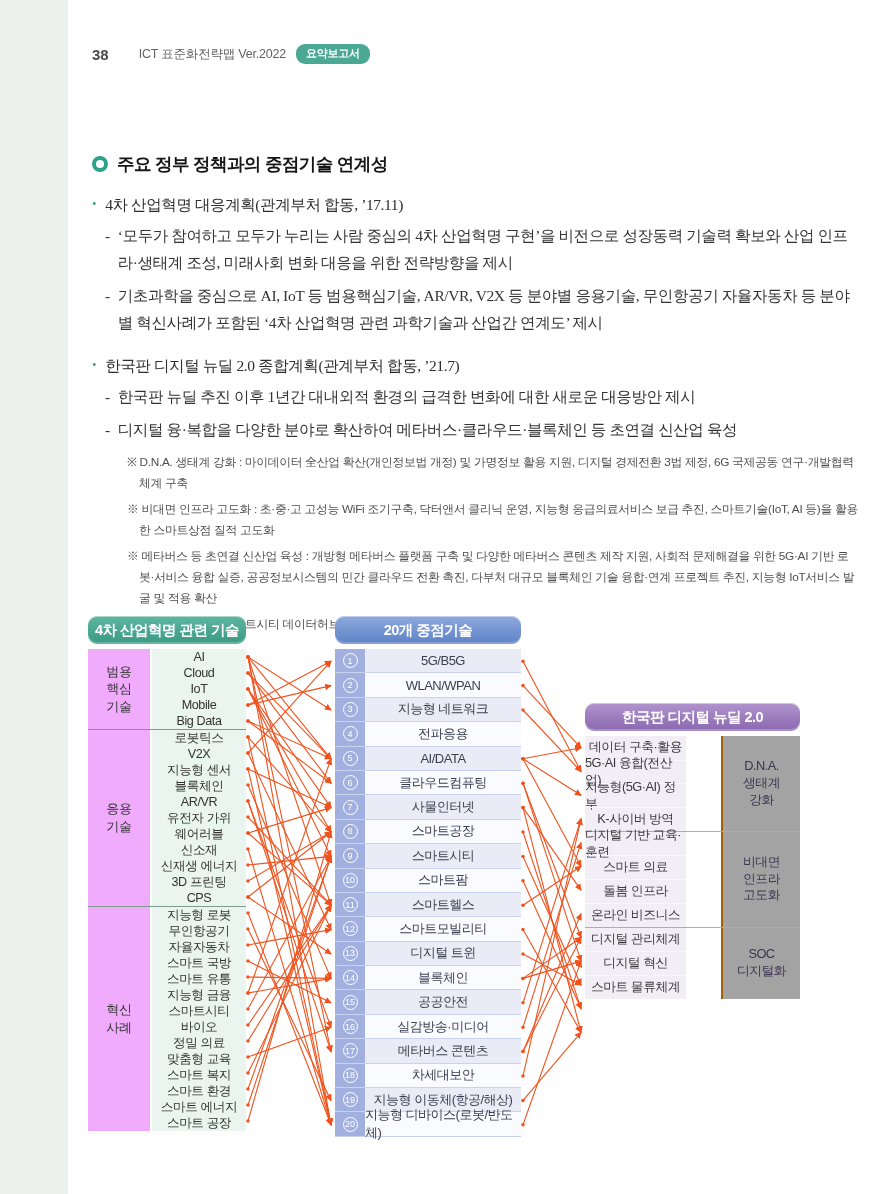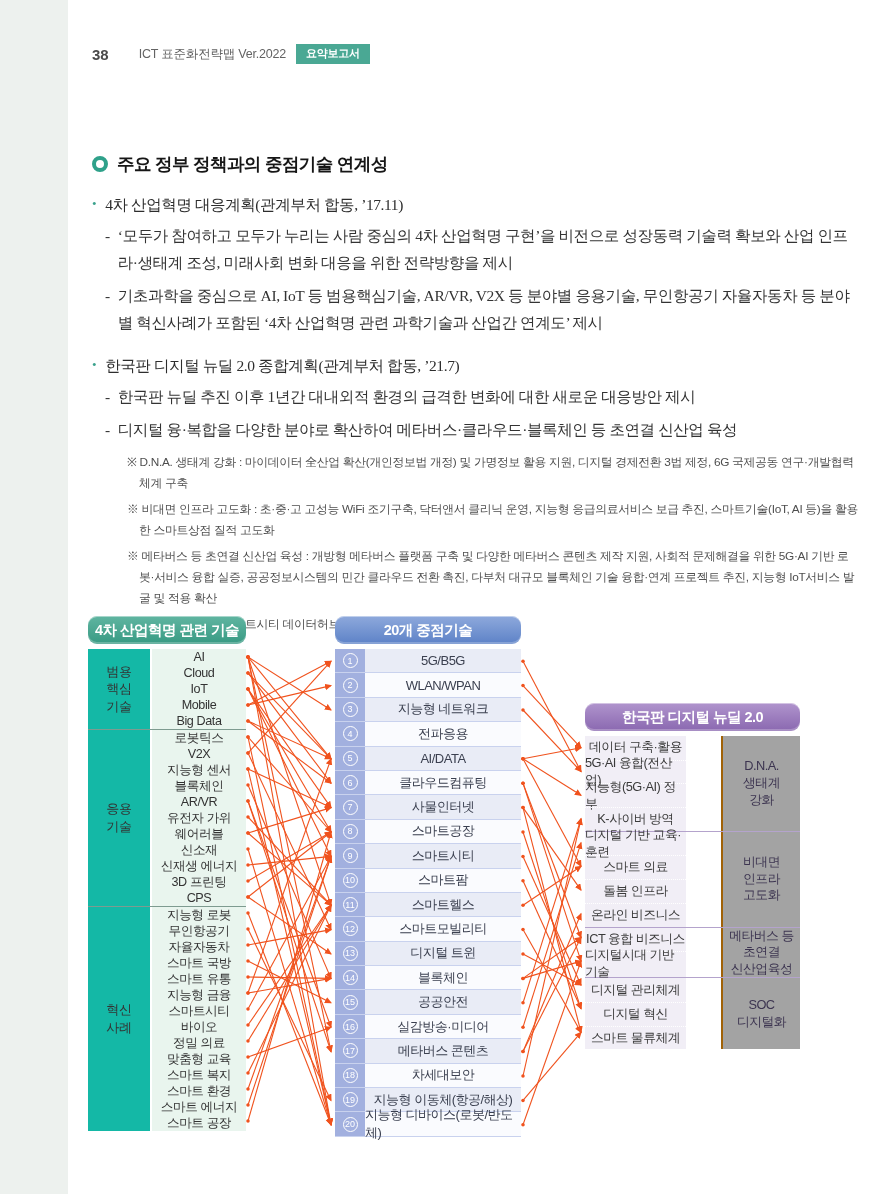--- a/index.html
+++ b/index.html
@@ -8,21 +8,21 @@
     font-family:"Liberation Sans",sans-serif;overflow:hidden;
     -webkit-font-smoothing:antialiased;
   }
   .side-strip{position:absolute;left:0;top:0;width:68px;height:1194px;background:#edf1ee;}
 
   
   .doc-header{position:absolute;left:92px;top:44px;display:flex;align-items:center;}
   .page-num{font-size:15px;font-weight:bold;color:#4a4a4a;}
   .doc-title{font-size:12.5px;color:#636363;margin-left:30px;letter-spacing:-0.2px;}
   .badge{background:#4aa894;color:#fff;font-size:11px;font-weight:bold;
-         padding:2px 10px 3px;border-radius:0;margin-left:10px;letter-spacing:-0.3px;}
+         padding:2px 10px 3px;border-radius:9px;margin-left:10px;letter-spacing:-0.3px;}
 
   
   .content{position:absolute;left:92px;top:152px;width:768px;}
   .sec-title{display:flex;align-items:center;gap:9px;font-size:17.5px;font-weight:800;
              color:#161616;letter-spacing:-0.6px;}
   .donut{width:8px;height:8px;border:4px solid #2fa18a;border-radius:50%;background:#fff;flex:0 0 auto;}
   .bullet{margin-top:19px;}
   .b-head{font-family:"Liberation Serif",serif;font-size:15.5px;color:#2d2d2d;
           display:flex;gap:9px;align-items:baseline;letter-spacing:-0.4px;}
   .b-dot{color:#3aa18c;font-size:13px;flex:0 0 auto;position:relative;top:-2px;}
@@ -38,21 +38,21 @@
   .col-header{position:absolute;height:28px;border-radius:9px;color:#fff;font-weight:800;
               font-size:14.5px;display:flex;align-items:center;justify-content:center;
               letter-spacing:-0.5px;box-shadow:inset 0 1px 0 rgba(255,255,255,.45), inset 0 -2px 0 rgba(255,255,255,.25);}
   .h-left{left:88px;top:0;width:158px;background:linear-gradient(180deg,#60b5a1,#389a83);}
   .h-mid{left:335px;top:0;width:186px;background:linear-gradient(180deg,#8ea9dc,#5d82c7);}
   .h-right{left:585px;top:87px;width:215px;background:linear-gradient(180deg,#b094cd,#8a68b0);}
 
   .left-body{position:absolute;left:88px;top:33px;width:158px;}
   .l-group{display:flex;}
   .l-group + .l-group{border-top:1px solid #7e9b90;}
-  .l-label{flex:0 0 62px;background:#14b8a6;display:flex;align-items:center;justify-content:center;
+  .l-label{flex:0 0 62px;background:#f0abfc;display:flex;align-items:center;justify-content:center;
            text-align:right;white-space:pre-line;border-right:2px solid #fff;line-height:1.35;
            font-size:13px;color:#333;letter-spacing:-0.3px;}
   .l-items{flex:1;background:#e9f5ee;display:flex;flex-direction:column;justify-content:flex-end;}
   .l-item{height:16px;line-height:16px;text-align:center;font-size:12.6px;color:#333;letter-spacing:-0.4px;}
 
   .mid-body{position:absolute;left:335px;top:33px;width:186px;}
   .m-row{display:flex;height:24.4px;box-sizing:border-box;border-bottom:1px solid #c9d2ee;}
   .m-num{flex:0 0 30px;background:#a2b0df;display:flex;align-items:center;justify-content:center;}
   .m-circle{width:15px;height:15px;border:1px solid #fff;border-radius:50%;color:#fff;font-size:9px;
             display:flex;align-items:center;justify-content:center;box-sizing:border-box;}
@@ -320,29 +320,20 @@
       <div class="r-group">
         <div class="r-items">
           <div class="r-item">디지털 기반 교육·훈련</div>
           <div class="r-item">스마트 의료</div>
           <div class="r-item">돌봄 인프라</div>
           <div class="r-item">온라인 비즈니스</div>
         </div>
         <div class="r-label">비대면
 인프라
 고도화</div>
-      </div>
-      <div class="r-group">
-        <div class="r-items">
-          <div class="r-item">ICT 융합 비즈니스</div>
-          <div class="r-item">디지털시대 기반기술</div>
-        </div>
-        <div class="r-label">메타버스 등
-초연결
-신산업육성</div>
       </div>
       <div class="r-group">
         <div class="r-items">
           <div class="r-item">디지털 관리체계</div>
           <div class="r-item">디지털 혁신</div>
           <div class="r-item">스마트 물류체계</div>
         </div>
         <div class="r-label">SOC
 디지털화</div>
       </div>

